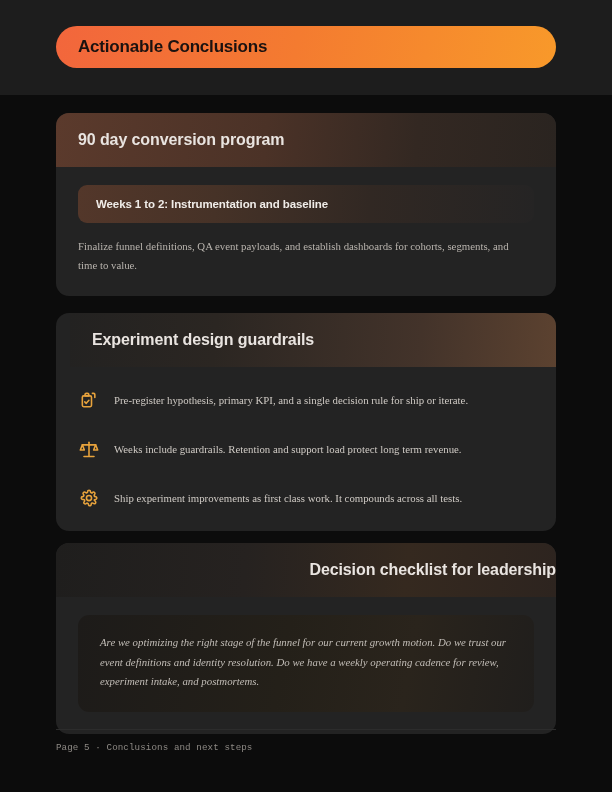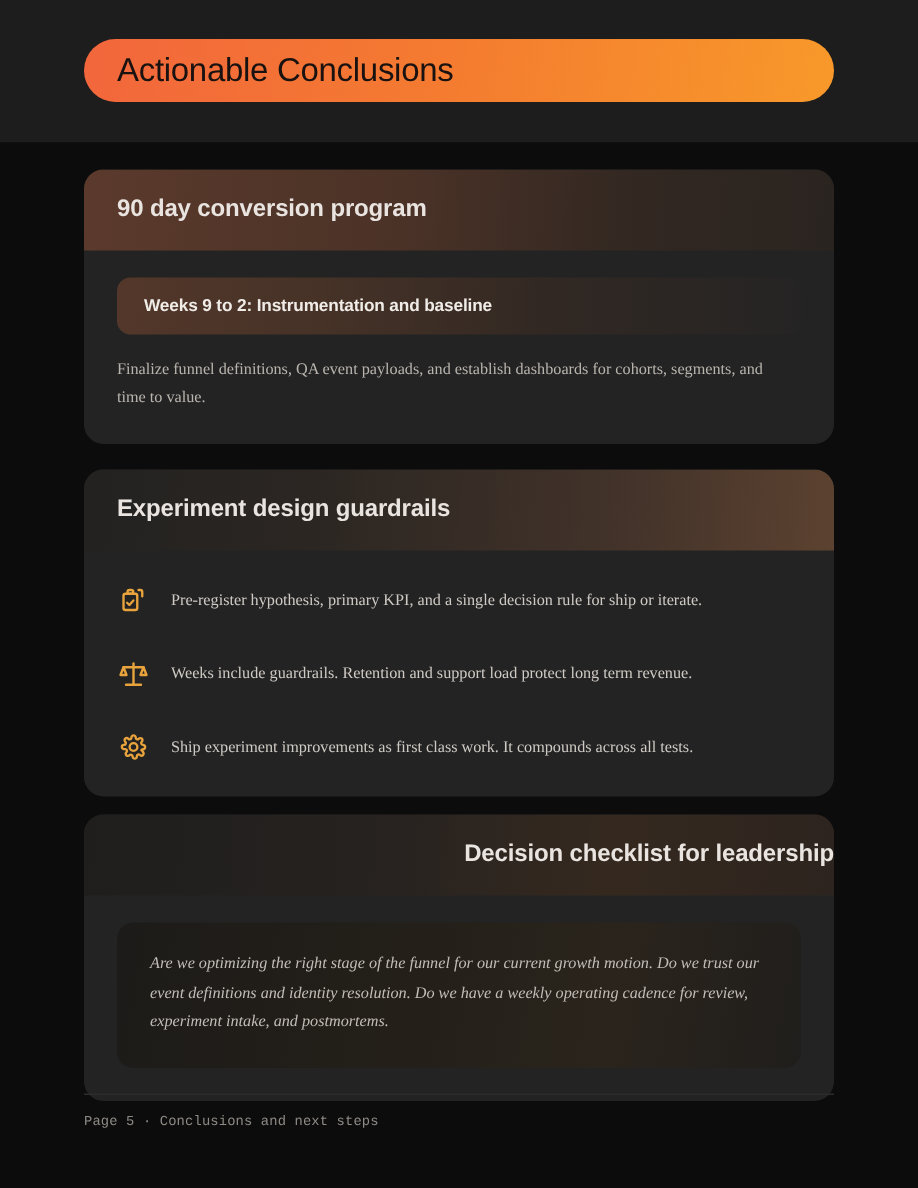--- a/index.html
+++ b/index.html
@@ -49,22 +49,22 @@
     width: 500px;
     height: 42px;
     border-radius: 21px;
     background: linear-gradient(100deg, #f2663c 0%, #f47b30 48%, #f8992a 100%);
     display: flex;
     align-items: center;
     box-sizing: border-box;
     padding-left: 22px;
   }
   .banner-title {
-    font-size: 22px;
-    font-weight: normal;
+    font-size: 17px;
+    font-weight: bold;
     color: #1a1210;
     letter-spacing: -0.2px;
   }
 
   
   .card {
     position: absolute;
     left: 56px;
     width: 500px;
     border-radius: 13px;
@@ -76,20 +76,21 @@
     display: flex;
     align-items: center;
     padding-left: 22px;
     box-sizing: border-box;
   }
   .card-head.warm {
     background: linear-gradient(95deg, #5b3a2c 0%, #4b3227 42%, #332822 72%, #2a2420 100%);
   }
   .card-head.reverse {
     background: linear-gradient(95deg, #232221 0%, #2b2622 30%, #43332a 72%, #5c4230 100%);
+    margin-left: 14px;
   }
   .card-head.subtle {
     background: linear-gradient(95deg, #1f1e1d 0%, #262220 38%, #35291f 70%, #2d241f 100%);
     justify-content: flex-end;
   }
   .card-title {
     font-size: 16px;
     font-weight: bold;
     color: #e9e4e0;
     letter-spacing: -0.1px;
@@ -198,21 +199,21 @@
     <div class="banner">
       <div class="banner-title">Actionable Conclusions</div>
     </div>
 
     <div class="card" style="top:113px;">
       <div class="card-head warm">
         <div class="card-title">90 day conversion program</div>
       </div>
       <div class="card-body">
         <div class="phase-panel">
-          <div class="phase-title">Weeks 9 to 2: Instrumentation and baseline</div>
+          <div class="phase-title">Weeks 1 to 2: Instrumentation and baseline</div>
         </div>
         <div class="phase-desc">Finalize funnel definitions, QA event payloads, and establish dashboards for cohorts, segments, and time to value.</div>
       </div>
     </div>
 
     <div class="card" style="top:313px;">
       <div class="card-head reverse">
         <div class="card-title">Experiment design guardrails</div>
       </div>
       <div class="card-body">

